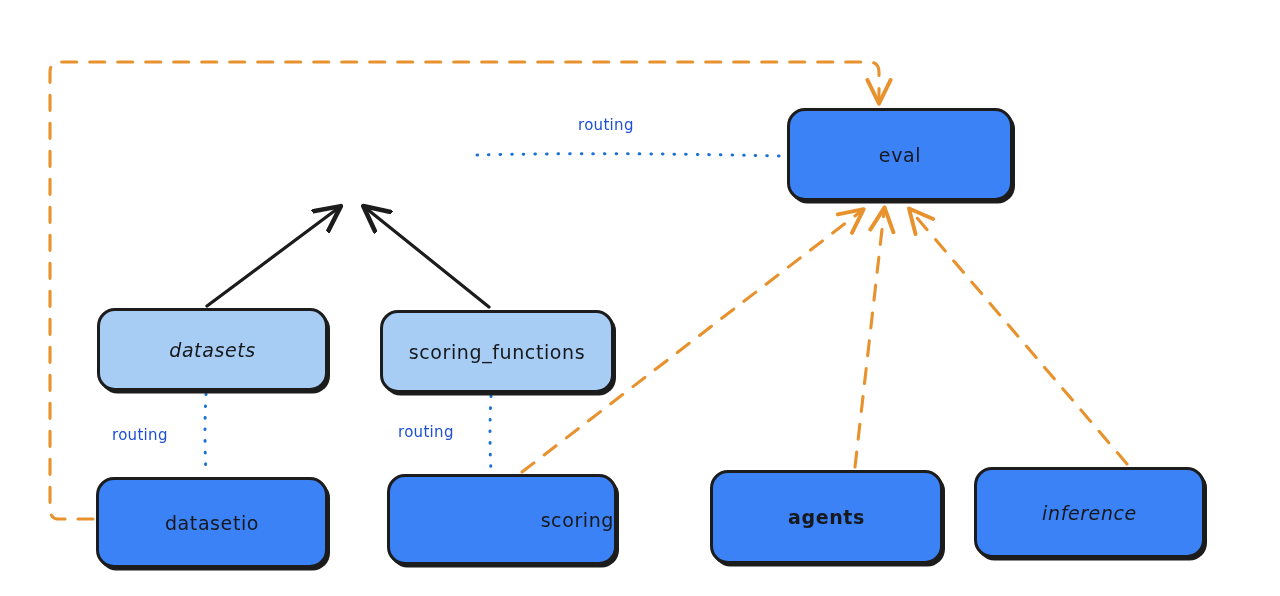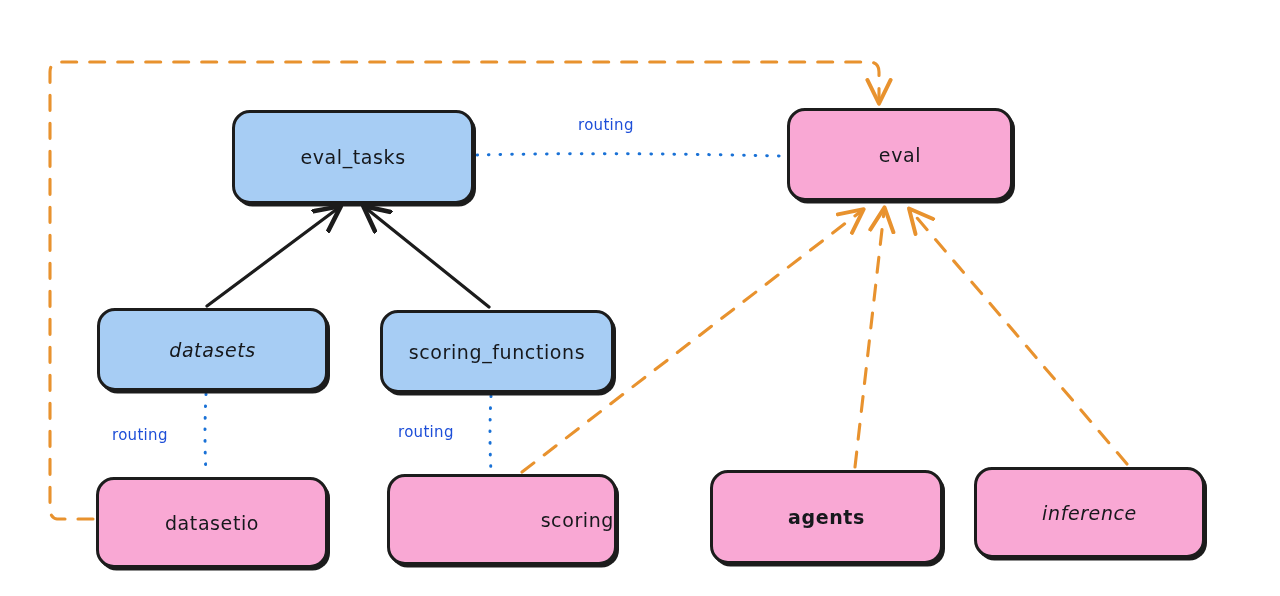--- a/index.html
+++ b/index.html
@@ -30,21 +30,21 @@
     position: absolute;
     box-sizing: border-box;
     display: flex;
     align-items: center;
     justify-content: center;
     border: 3px solid #1c1c1c;
     border-radius: 18px;
     box-shadow: 2.5px 3px 0 -0.5px #1c1c1c;
   }
   .node.blue  { background: #a7cdf4; }
-  .node.green { background: #f9a8d4; }
+  .node.green { background: #3b82f6; }
   .node-label {
     font-family: "DejaVu Sans", sans-serif;
     font-size: 19px;
     letter-spacing: 0.6px;
     color: #16181c;
     white-space: nowrap;
     user-select: none;
   }
   .edge-label {
     position: absolute;
@@ -83,23 +83,20 @@
 
     <path d="M 93 519 L 57 519 Q 50 518 50 508 L 50 72 Q 50 62 61 62 L 869 62 Q 879 62 879 72 L 879 99" fill="none" stroke="#e8922e" stroke-width="3.1" stroke-linecap="round" stroke-linejoin="round" stroke-dasharray="15 13" marker-end="url(#arrow-orange)"></path>
 
     <path d="M 522 472 L 860 212" fill="none" stroke="#e8922e" stroke-width="3.1" stroke-linecap="round" stroke-dasharray="15 13" marker-end="url(#arrow-orange)"></path>
 
     <path d="M 855 467 L 884 212" fill="none" stroke="#e8922e" stroke-width="3.1" stroke-linecap="round" stroke-dasharray="15 13" marker-end="url(#arrow-orange)"></path>
 
     <path d="M 1127 464 L 912 212" fill="none" stroke="#e8922e" stroke-width="3.1" stroke-linecap="round" stroke-dasharray="15 13" marker-end="url(#arrow-orange)"></path>
   </svg>
 
-  <div class="node blue" style="left:232px; top:110px; width:242px; height:94px;">
-    <span class="node-label">eval_tasks</span>
-  </div>
 
   <div class="node green" style="left:787px; top:108px; width:226px; height:93px;">
     <span class="node-label">eval</span>
   </div>
 
   <div class="node blue" style="left:97px; top:308px; width:231px; height:83px;font-style:italic;">
     <span class="node-label">datasets</span>
   </div>
 
   <div class="node blue" style="left:380px; top:310px; width:234px; height:83px;">

